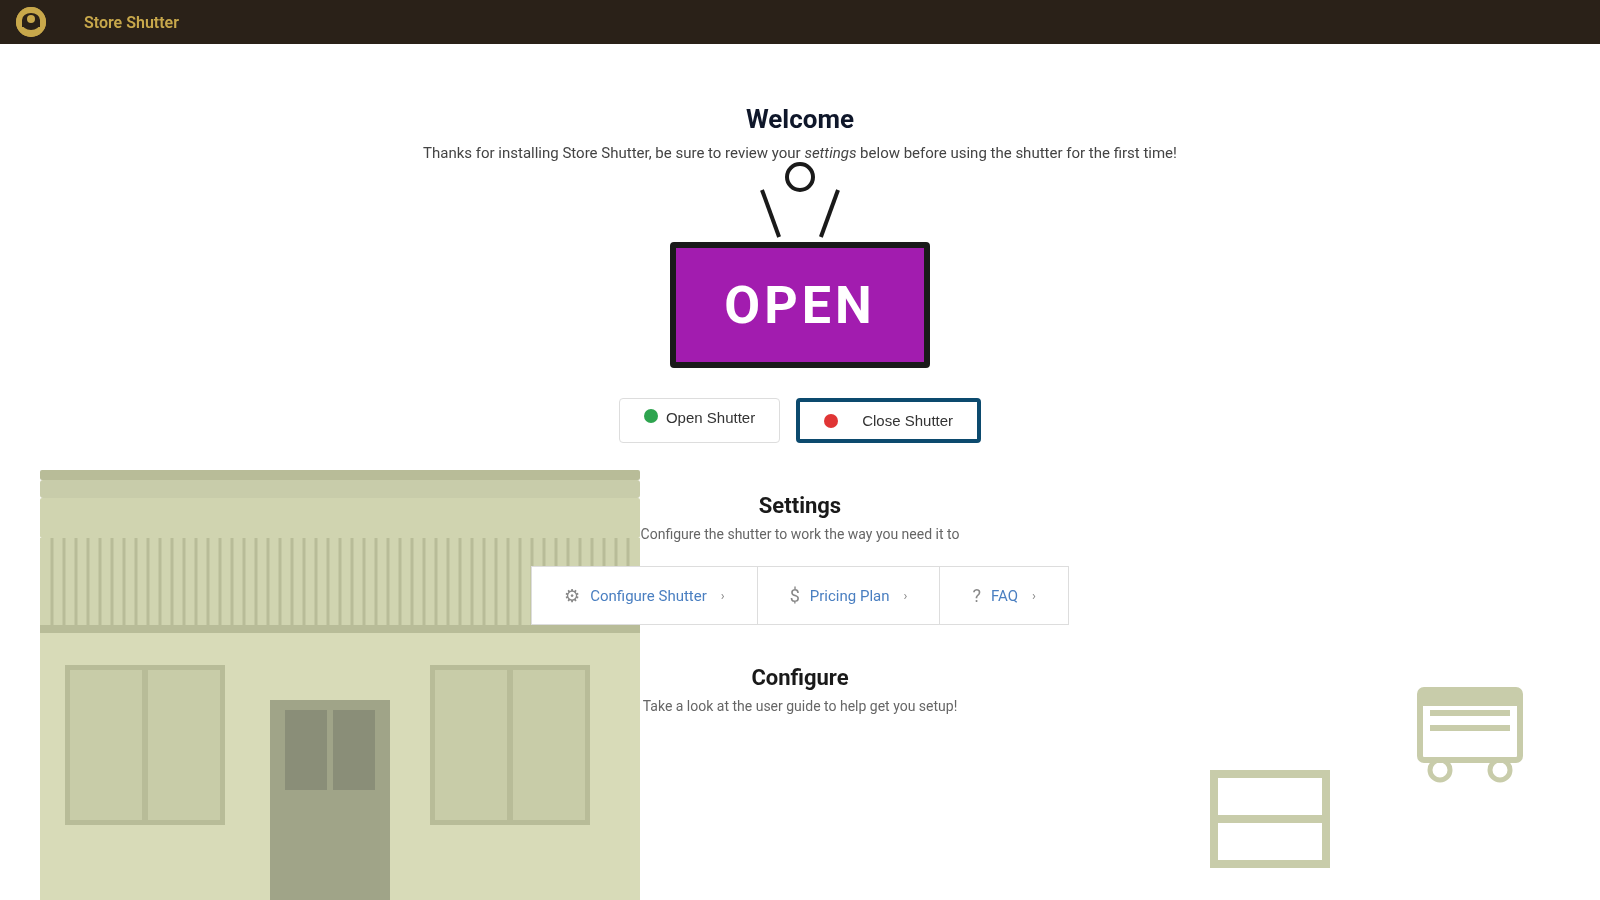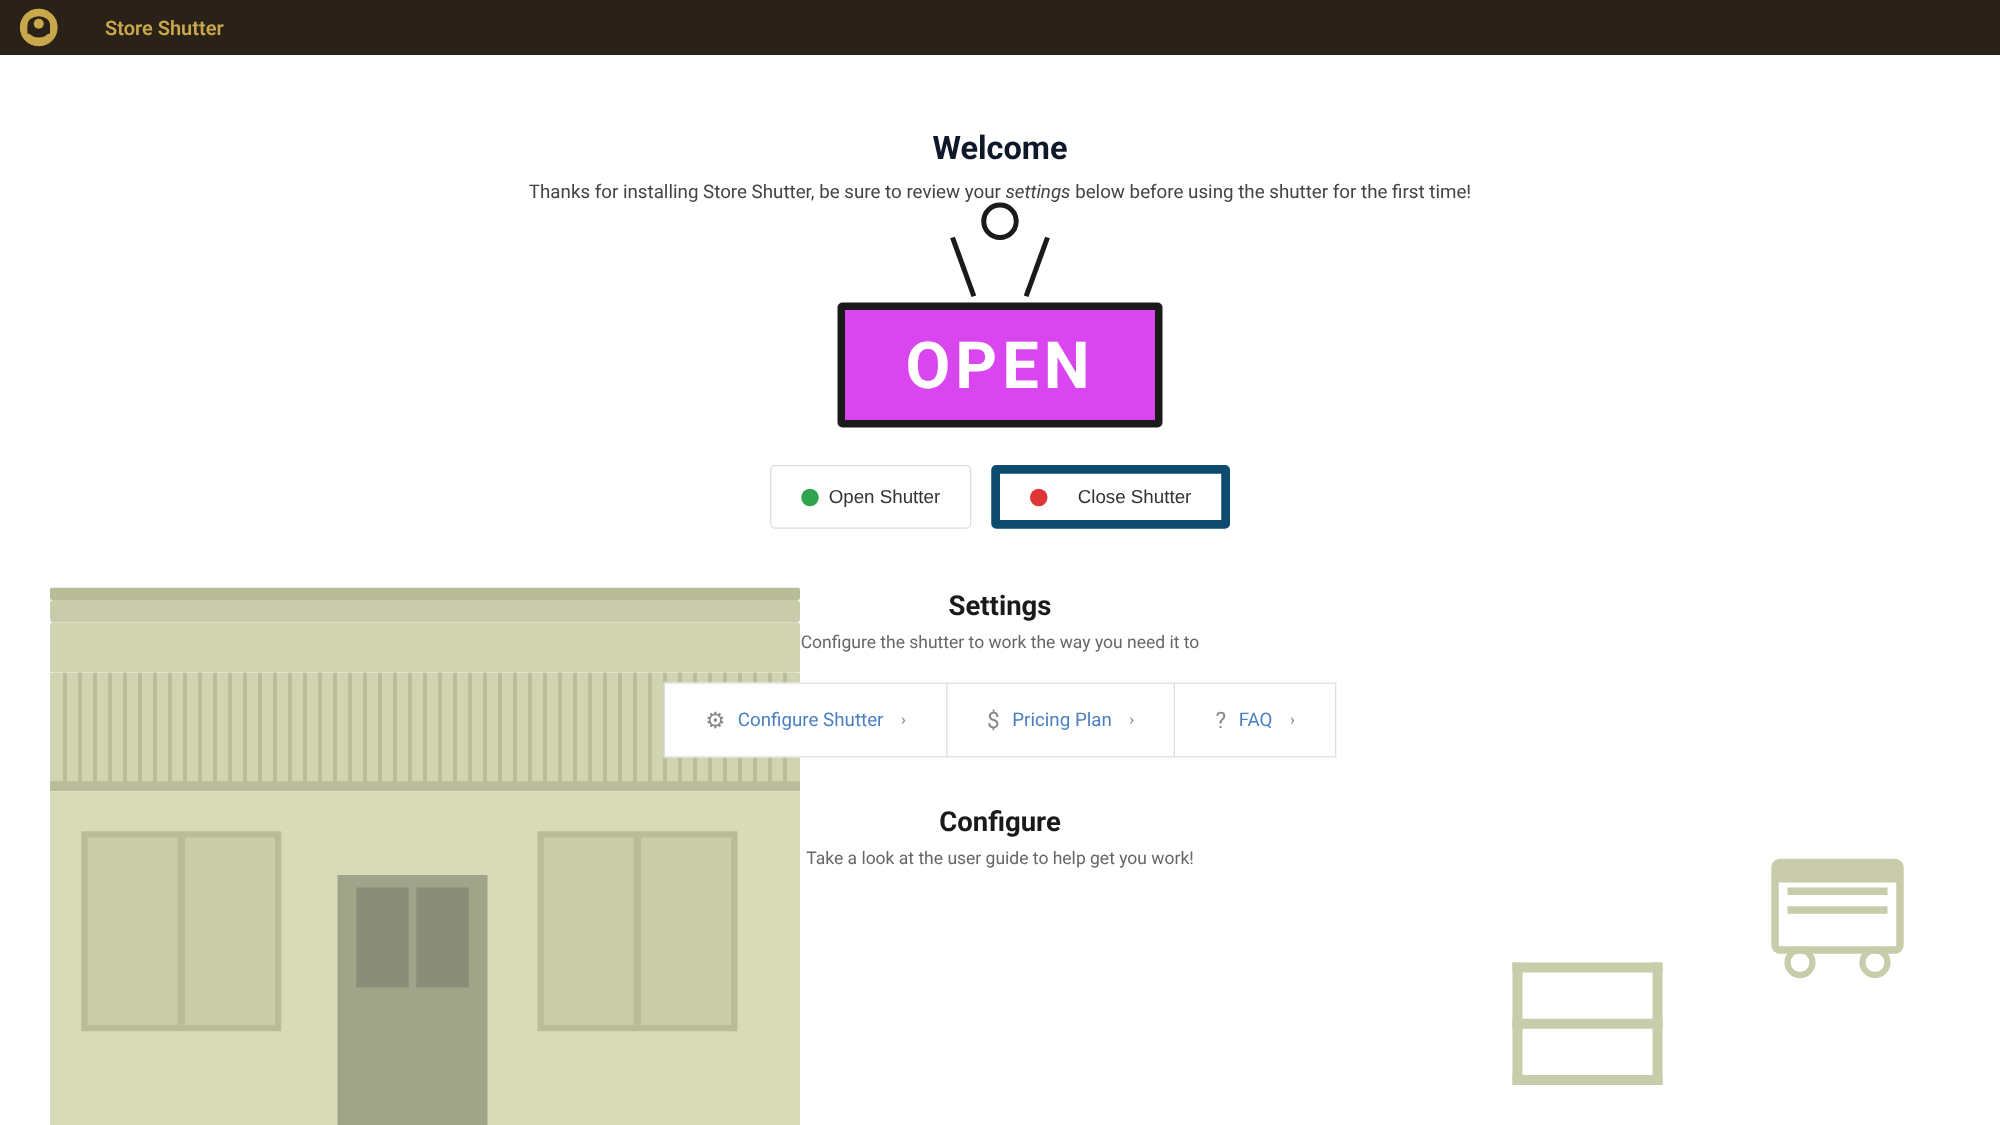--- a/index.html
+++ b/index.html
@@ -121,22 +121,22 @@
       right: 20px;
       width: 4px;
       height: 50px;
       background: #1a1a1a;
       transform: rotate(20deg);
       transform-origin: top center;
     }
 
     .sign-board {
       width: 260px;
-      height: 100px;
-      background: #d946ef;
+      height: 126px;
+      background: #a21caf;
       border: 6px solid #1a1a1a;
       border-radius: 4px;
       display: flex;
       align-items: center;
       justify-content: center;
       position: relative;
       z-index: 2;
     }
 
     .sign-text {
@@ -148,38 +148,37 @@
 
     
     .buttons-row {
       display: flex;
       gap: 16px;
       margin-bottom: 50px;
     }
 
     .btn-open-shutter {
       display: flex;
-      align-items: center;
       gap: 8px;
       padding: 10px 24px;
       background: white;
       border: 1px solid #ddd;
       border-radius: 4px;
       cursor: pointer;
       font-size: 15px;
       color: #333;
     }
 
     .btn-close-shutter {
       display: flex;
       align-items: center;
       gap: 24px;
       padding: 10px 24px;
       background: white;
-      border: 7px solid #0c4a6e;
+      border: 4px solid #0c4a6e;
       border-radius: 4px;
       cursor: pointer;
       font-size: 15px;
       color: #333;
     }
 
     .dot-green {
       width: 14px; height: 14px;
       background: #2ea44f;
       border-radius: 50%;
@@ -436,17 +435,17 @@
       </div>
       <div class="card">
         <span class="card-icon">?</span>
         <span class="card-text">FAQ</span>
         <span class="card-arrow">›</span>
       </div>
     </div>
 
     <div class="resources-section">
       <h2 class="section-title">Configure</h2>
-      <p class="section-subtitle">Take a look at the user guide to help get you work!</p>
+      <p class="section-subtitle">Take a look at the user guide to help get you setup!</p>
     </div>
 
   </div>
 </div>
 
 </body></html>

